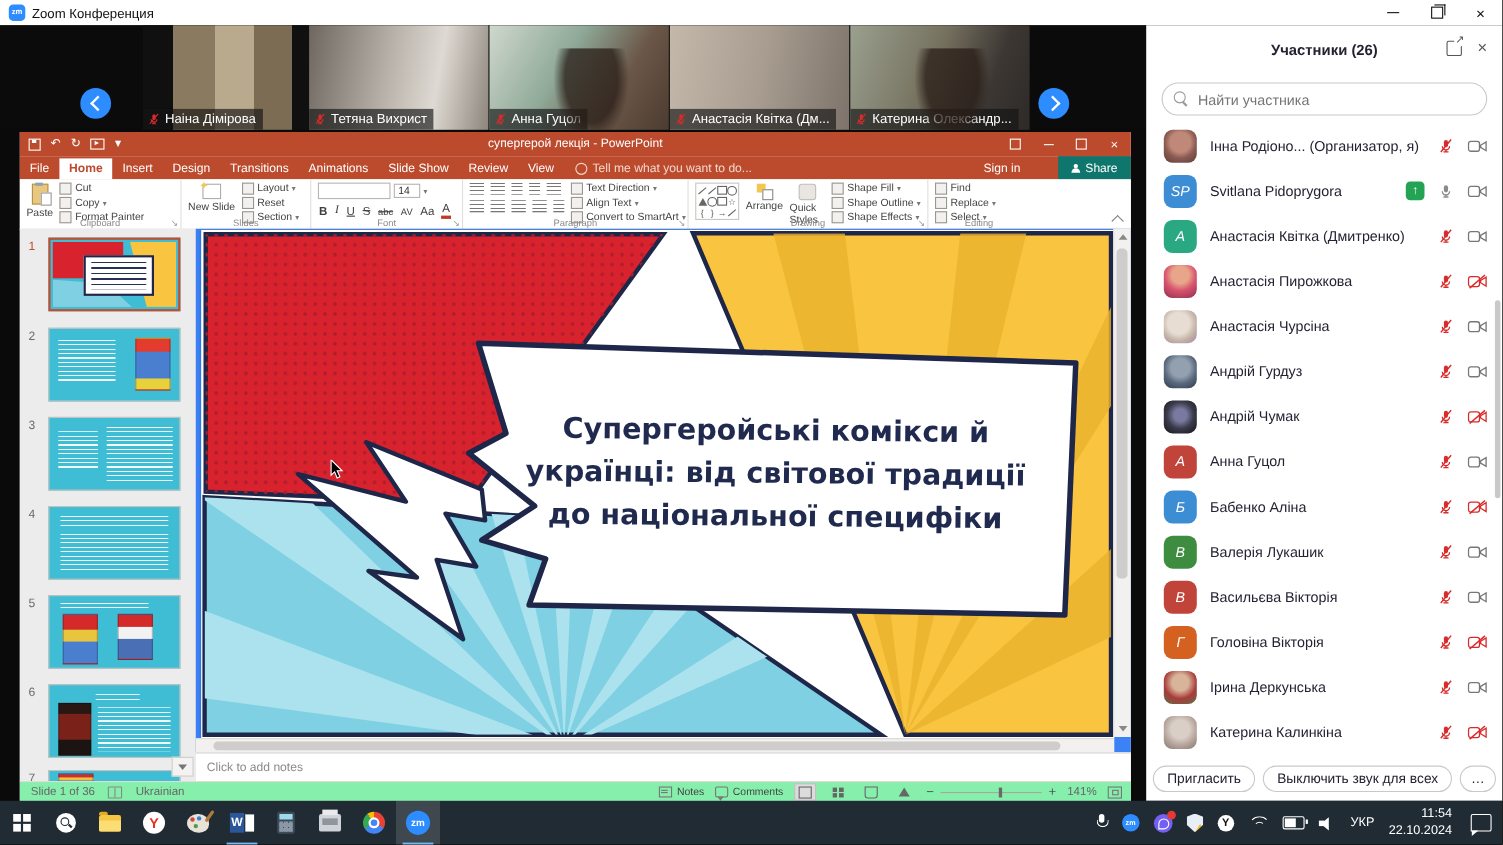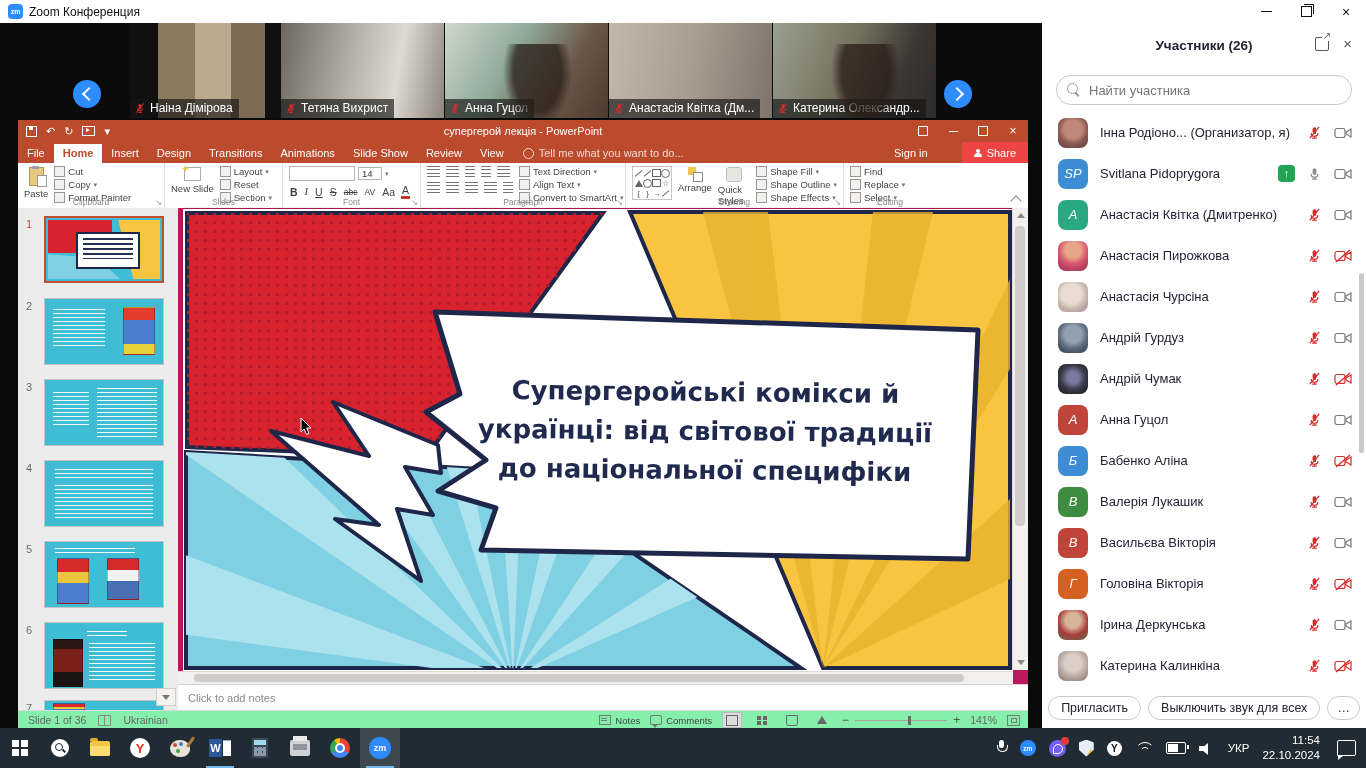--- a/index.html
+++ b/index.html
@@ -51,21 +51,21 @@
   .pmin{width:9px;height:1px;background:#fff;}
   .prest{width:8px;height:8px;border:1px solid #fff;}
 
   .ppt-tabs{position:absolute;left:0;top:22px;width:100%;height:21px;background:#bc4b2e;display:flex;align-items:flex-end;color:#fff;font-size:11px;}
   .tab{padding:3px 9px 4px;white-space:nowrap;}
   .tab.active{background:#fff;color:#bc4b2e;font-weight:bold;}
   .tellme{display:flex;align-items:center;gap:5px;padding:3px 10px 4px;color:#f4d9cf;font-size:11px;white-space:nowrap;}
   .bulb{width:9px;height:9px;border:1px solid #f4d9cf;border-radius:50%;}
   .tabs-right{margin-left:auto;display:flex;align-items:center;height:100%;gap:24px;}
   .signin{padding:0 10px;font-size:11px;display:flex;align-items:center;height:100%;}
-  .share-seg{background:#ef4444;height:100%;display:flex;align-items:center;gap:5px;padding:0 12px;font-size:11px;}
+  .share-seg{background:#0f766e;height:100%;display:flex;align-items:center;gap:5px;padding:0 12px;font-size:11px;}
   .person{width:8px;height:8px;position:relative;}
   .person::before{content:"";position:absolute;left:2px;top:0;width:4px;height:4px;border-radius:50%;background:#fff;}
   .person::after{content:"";position:absolute;left:0;top:4px;width:8px;height:4px;border-radius:4px 4px 0 0;background:#fff;}
 
   .ribbon{position:absolute;left:0;top:43px;width:100%;height:45px;background:#fff;border-bottom:1px solid #d5d2cf;display:flex;font-size:10px;color:#4a4a4a;}
   .rgroup{position:relative;height:100%;border-right:1px solid #e2dfdc;padding:3px 6px 12px;box-sizing:border-box;display:flex;gap:6px;align-items:flex-start;}
   .glabel{position:absolute;left:0;right:0;bottom:1px;text-align:center;font-size:8.5px;color:#8a8a8a;}
   .launch{position:absolute;right:2px;bottom:1px;font-size:8px;color:#999;}
   .bigbtn{display:flex;flex-direction:column;align-items:center;gap:2px;font-size:9.5px;color:#444;padding-top:1px;}
   .ico-paste{width:13px;height:17px;background:#e8c87e;border:1px solid #b49352;position:relative;}
@@ -112,21 +112,21 @@
   .m-blu{position:absolute;left:2px;bottom:2px;width:62%;height:48%;background:#7fd0e2;clip-path:polygon(0 18%,68% 30%,100% 100%,0 100%);}
   .m-bub{position:absolute;left:26%;top:22%;width:52%;height:52%;background:#fff;border:2px solid #1e2749;}
   .m-bub i{position:absolute;inset:4px 5px;background:repeating-linear-gradient(180deg,#273055 0 1.5px,transparent 1.5px 5px);display:block;}
   
   .cov{position:absolute;border:1px solid rgba(0,0,0,.25);}
   .cov.sup{background:linear-gradient(180deg,#e43b2f 0 26%,#4a7fd0 26% 78%,#e8d23c 78%);}
   .cov.cu{background:linear-gradient(180deg,#d42a2a 0 30%,#e8c53c 30% 55%,#4a7fd0 55%);}
   .cov.ca{background:linear-gradient(180deg,#d42a2a 0 28%,#f2f2f2 28% 55%,#4a6fb5 55%);}
   .cov.dark{background:linear-gradient(180deg,#2a1714 0 20%,#7a2219 20% 70%,#1c1412 70%);}
 
-  .editor{position:absolute;left:160px;top:88px;width:850px;height:476px;background:#be185d;}
+  .editor{position:absolute;left:160px;top:88px;width:850px;height:476px;background:#3b82f6;}
   .slidecanvas{position:absolute;left:5px;top:1px;width:830px;height:462px;background:#fff;box-shadow:0 0 3px rgba(0,0,0,.25);}
   .slide-svg{position:absolute;left:0;top:0;width:100%;height:100%;}
   .slide-title-box{position:absolute;left:272px;top:112px;width:500px;height:220px;display:flex;align-items:center;justify-content:center;
     text-align:center;font-family:"DejaVu Sans",sans-serif;font-weight:bold;font-size:26px;line-height:1.5;color:#1f2a4e;transform:rotate(.6deg);}
   .vscroll{position:absolute;right:0;top:0;width:15px;height:462px;background:#f2f1f0;border-left:1px solid #dcdad8;}
   .vthumb{position:absolute;left:2px;top:18px;width:10px;height:300px;background:#cfcdcb;border-radius:4px;}
   .varr{position:absolute;left:4px;width:0;height:0;border-left:4px solid transparent;border-right:4px solid transparent;}
   .varr.up{top:5px;border-bottom:5px solid #8a8886;}
   .varr.dn{bottom:5px;border-top:5px solid #8a8886;}
   .hscroll{position:absolute;left:160px;top:551px;width:835px;height:13px;background:#f2f1f0;border-top:1px solid #dcdad8;}

